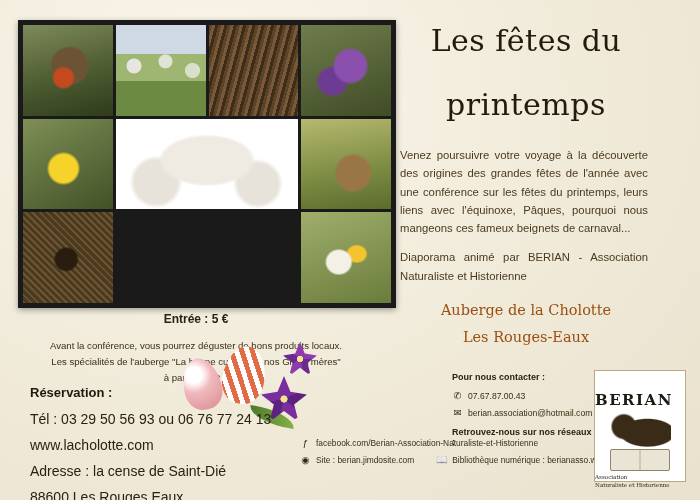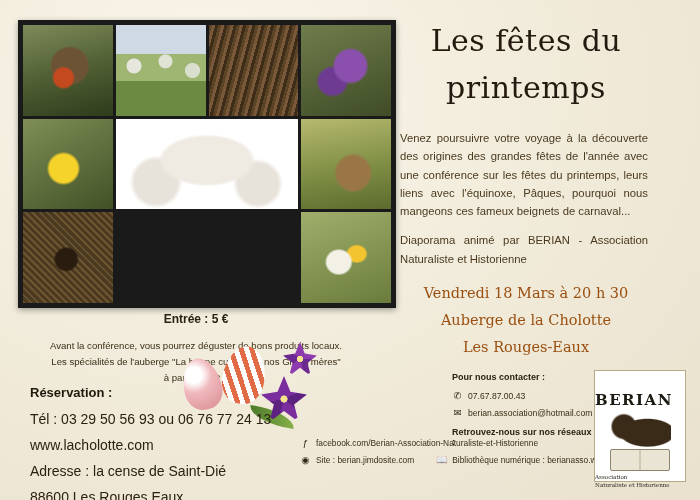--- a/index.html
+++ b/index.html
@@ -132,21 +132,21 @@
   .title {
     font-family: "DejaVu Serif", serif;
     font-size: 30px;
     color: #241a0f;
     text-align: center;
     line-height: 1.55;
     letter-spacing: .5px;
   }
   .title .line2 {
     display: block;
-    margin-top: 0;
+    margin-top: 17px;
   }
   .intro {
     margin-top: 18px;
     font-size: 11.3px;
     color: #4a3a1f;
     text-align: justify;
     line-height: 1.62;
     padding-right: 4px;
   }
   .intro p {
@@ -393,21 +393,20 @@
       <span>Les fêtes du</span>
       <span class="line2">printemps</span>
     </div>
 
     <div class="intro">
       <p>Venez poursuivre votre voyage à la découverte des origines des grandes fêtes de l'année avec une conférence sur les fêtes du printemps, leurs liens avec l'équinoxe, Pâques, pourquoi nous mangeons ces fameux beignets de carnaval...</p>
       <p>Diaporama animé par BERIAN - Association Naturaliste et Historienne</p>
     </div>
 
     <div class="event">
-      <div>Vendredi 18 Mars à 20 h 30</div>
       <div>Auberge de la Cholotte</div>
       <div>Les Rouges-Eaux</div>
     </div>
   </div>
 
   <div class="credit">Photos et dessin: Jean-Michaël Choserot ©</div>
 
   <div class="entry">
     <div class="entry-price">Entrée : 5 €</div>
     <div class="entry-note">

